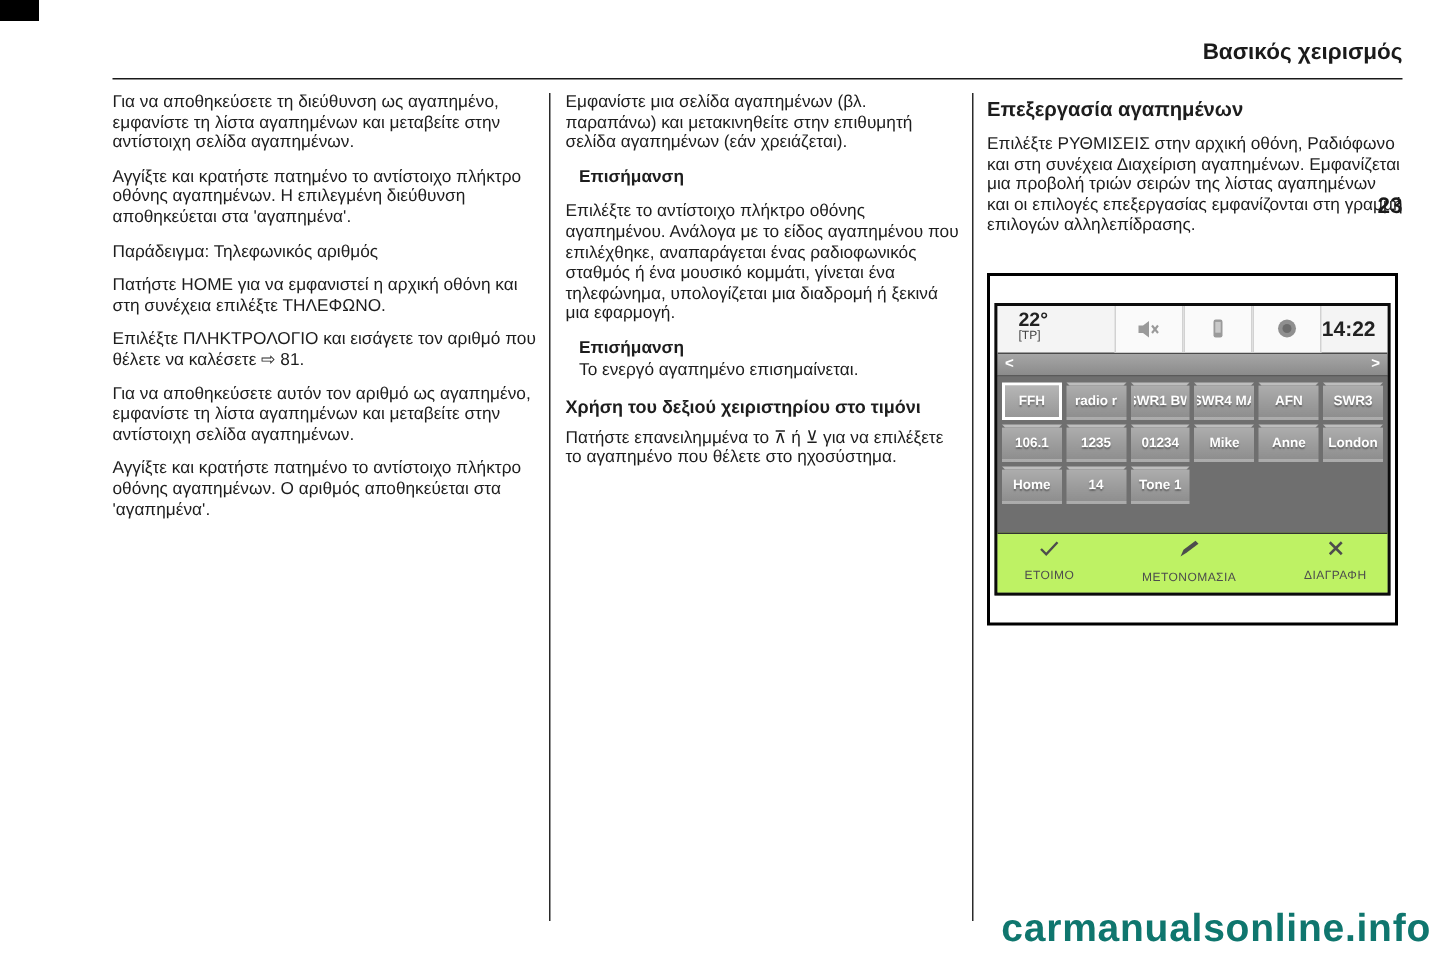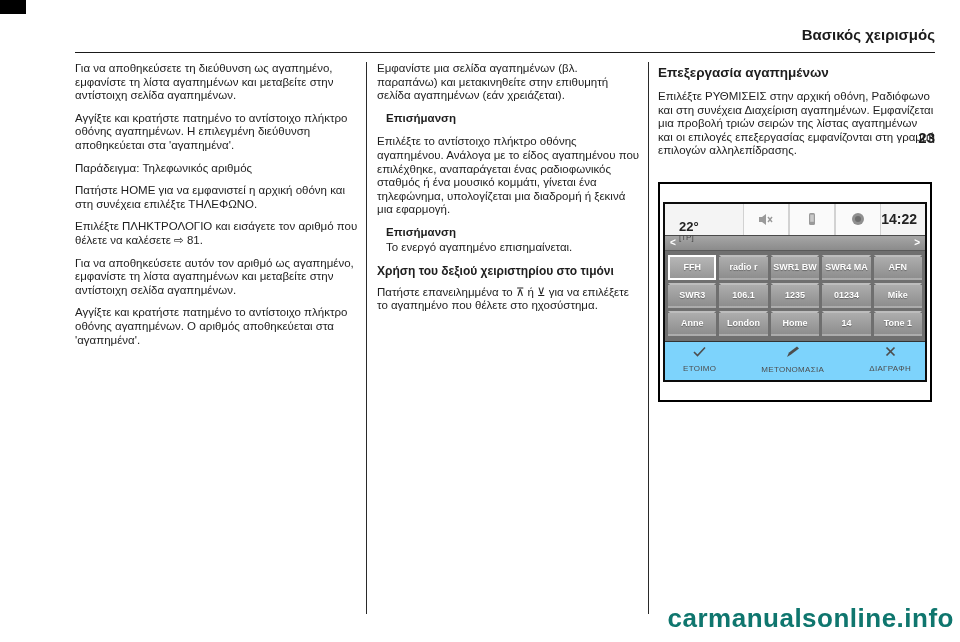--- a/index.html
+++ b/index.html
@@ -29,49 +29,49 @@
   .note-label{font-weight:bold;font-size:11.5px;margin-bottom:1px;}
   .note-text{font-size:11.5px;}
 
   
   .figure{
     margin-top:24px;width:274px;box-sizing:border-box;
     border:2px solid #000;background:#fff;padding:18px 3px;
   }
   .screen{border:2px solid #0c0c0c;background:#6f6f6f;}
   .status-bar{background:#f4f4f4;height:31px;display:flex;align-items:stretch;border-bottom:1px solid #4a4a4a;}
-  .sb-left{width:80px;padding:2px 0 0 14px;margin-top:14px;}
+  .sb-left{width:80px;padding:2px 0 0 14px;}
   .sb-temp{font-size:13px;font-weight:bold;color:#222;line-height:13px;}
   .sb-tp{font-size:8px;color:#444;line-height:9px;}
   .sb-icons{display:flex;}
   .sb-icell{width:44px;display:flex;align-items:center;justify-content:center;
     border-left:1px solid #d2d2d2;border-right:1px solid #d2d2d2;background:#fafafa;}
   .sb-right{flex:1;display:flex;align-items:center;justify-content:flex-end;padding-right:8px;}
   .sb-time{font-size:14px;font-weight:bold;color:#222;}
   .nav-row{
     background:linear-gradient(180deg,#a6a6a6,#8b8b8b);height:14px;
     display:flex;justify-content:space-between;align-items:center;
     padding:0 5px;border-bottom:1px solid #5a5a5a;
   }
   .chev{color:#fff;font-size:10px;font-weight:bold;line-height:12px;}
   .fav-grid{
-    display:grid;grid-template-columns:repeat(5,1fr);gap:3px;
-    padding:4px 3px 5px 3px;background:#6f6f6f;
+    display:grid;grid-template-columns:repeat(6,1fr);gap:3px;
+    padding:4px 3px 19px 3px;background:#6f6f6f;
   }
   .fav-btn{
     height:25px;box-sizing:border-box;border:2px solid transparent;
     background:linear-gradient(180deg,#adadad,#8e8e8e);
     color:#fff;font-size:9px;font-weight:bold;
     display:flex;align-items:center;justify-content:center;
     text-shadow:0 1px 1px rgba(0,0,0,0.35);
     border-top-color:#bdbdbd;overflow:hidden;white-space:nowrap;
   }
   .fav-btn.selected{border:2px solid #ffffff;background:linear-gradient(180deg,#b6b6b6,#979797);}
   .action-bar{
-    background:#7dd3fc;border-top:1px solid #333;
+    background:#bef264;border-top:1px solid #333;
     display:flex;justify-content:space-between;padding:4px 14px 4px 18px;
   }
   .action{display:flex;flex-direction:column;align-items:center;gap:1px;}
   .action-label{font-size:8px;color:#4d4d4d;letter-spacing:0.3px;}
 
   .watermark{
     position:absolute;right:6px;bottom:8px;
     font-size:26px;font-weight:bold;color:#0f766e;letter-spacing:0.5px;
   }
 </style>

